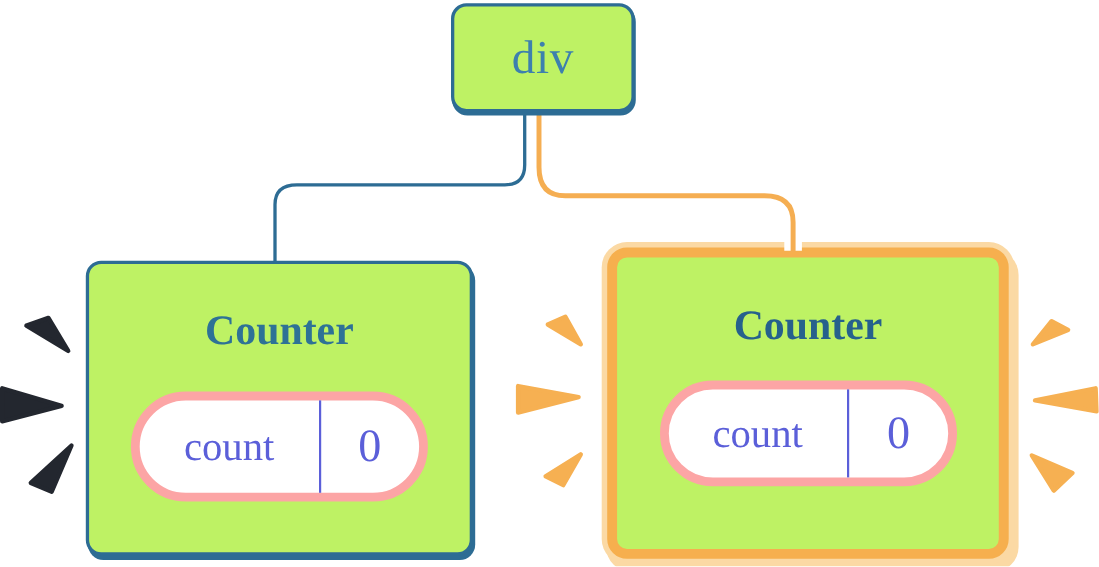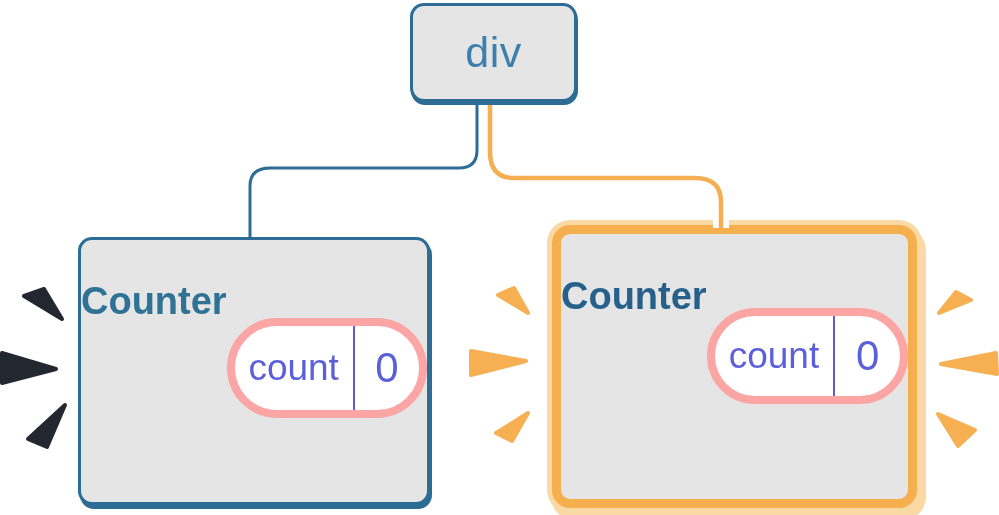--- a/index.html
+++ b/index.html
@@ -1,33 +1,33 @@
 <!DOCTYPE html>
 <html><head>
 <meta charset="utf-8">
 <style>
   html,body{margin:0;padding:0;background:#ffffff;}
   .stage{
     position:relative;width:999px;height:515px;overflow:hidden;
     font-family:"Liberation Sans", sans-serif;background:#ffffff;
   }
-  .node, .card{position:absolute;background:#e5e5e5;box-sizing:border-box;}
+  .node, .card{position:absolute;background:#bef264;box-sizing:border-box;font-family:Liberation Serif, serif;}
   
   .div-node{
     left:410px;top:3px;width:167px;height:99px;
     border:3px solid #2D6C94;border-radius:14px;
     box-shadow:1px 3px 0 0 #2D6C94;
     display:flex;align-items:center;justify-content:center;
     z-index:3;
   }
   .div-node .lbl{color:#3D80AE;font-size:43px;font-weight:500;letter-spacing:.5px;}
   
   .overlay{position:absolute;left:0;top:0;width:999px;height:515px;z-index:2;pointer-events:none;}
   
-  .card{z-index:1;display:flex;flex-direction:row;align-items:flex-start;}
+  .card{z-index:1;display:flex;flex-direction:column;align-items:center;}
   .card.left{
     left:78px;top:237px;width:352px;height:268px;
     border:3px solid #2D6C94;border-radius:14px;
     box-shadow:2px 4px 0 0 #2D6C94;
     padding-top:42px;
   }
   .card.right{
     left:552px;top:225px;width:365px;height:283px;
     border:9px solid #F6AF4E;border-radius:18px;
     box-shadow:0 0 0 5px #FBD9A4, 4px 7px 0 5px #FBD9A4;

